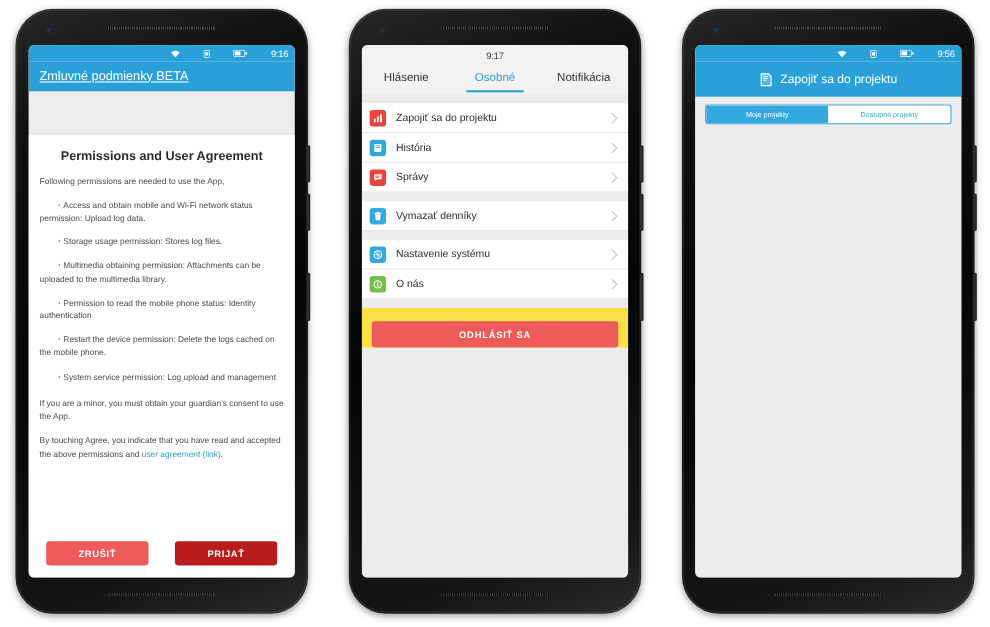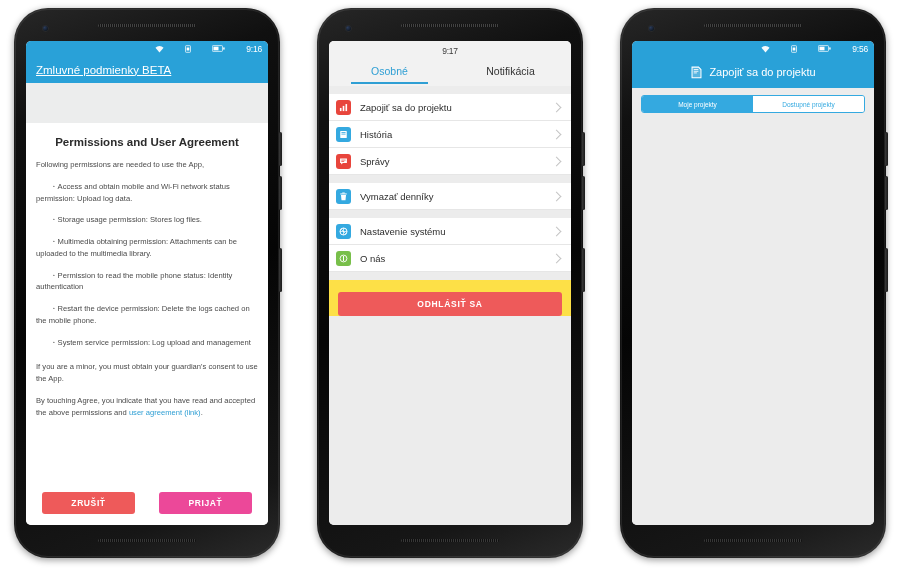--- a/index.html
+++ b/index.html
@@ -175,21 +175,21 @@
     border: 0;
     border-radius: 3px;
     color: #fff;
     font-size: 8.5px;
     font-weight: bold;
     letter-spacing: .6px;
     font-family: "Liberation Sans", sans-serif;
     cursor: pointer;
   }
   .btn.cancel { background: #ee5a5a; }
-  .btn.accept { background: #ec4899; }
+  .btn.accept { background: #b91c1c; }
 
   
   .tabs {
     height: 30px;
     background: #f2f2f2;
     display: flex;
     align-items: stretch;
     flex: 0 0 auto;
   }
   .tab {
@@ -360,20 +360,23 @@
         </svg>
         <svg class="sb-ico" width="13" height="7" viewBox="0 0 18 9">
           <rect x="0.5" y="0.5" width="14" height="8" rx="1" fill="none" stroke="#444" stroke-width="1"></rect>
           <rect x="2" y="2" width="7" height="5" fill="#444"></rect>
           <rect x="15.5" y="3" width="2" height="3" fill="#444"></rect>
         </svg>
         <span class="sb-time">9:17</span>
       </div>
 
       <div class="tabs">
+        <div class="tab">
+          <span>Hlásenie</span>
+        </div>
         <div class="tab active">
           <span>Osobné</span>
         </div>
         <div class="tab">
           <span>Notifikácia</span>
         </div>
       </div>
 
       <div class="list">
         <div class="grp-gap"></div>

